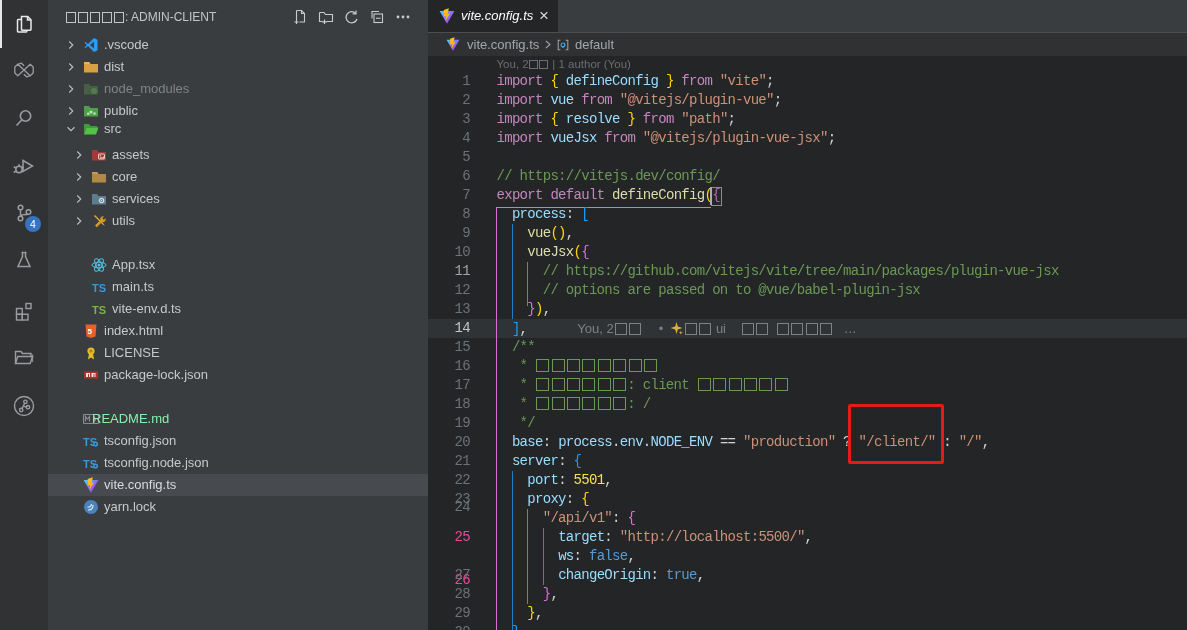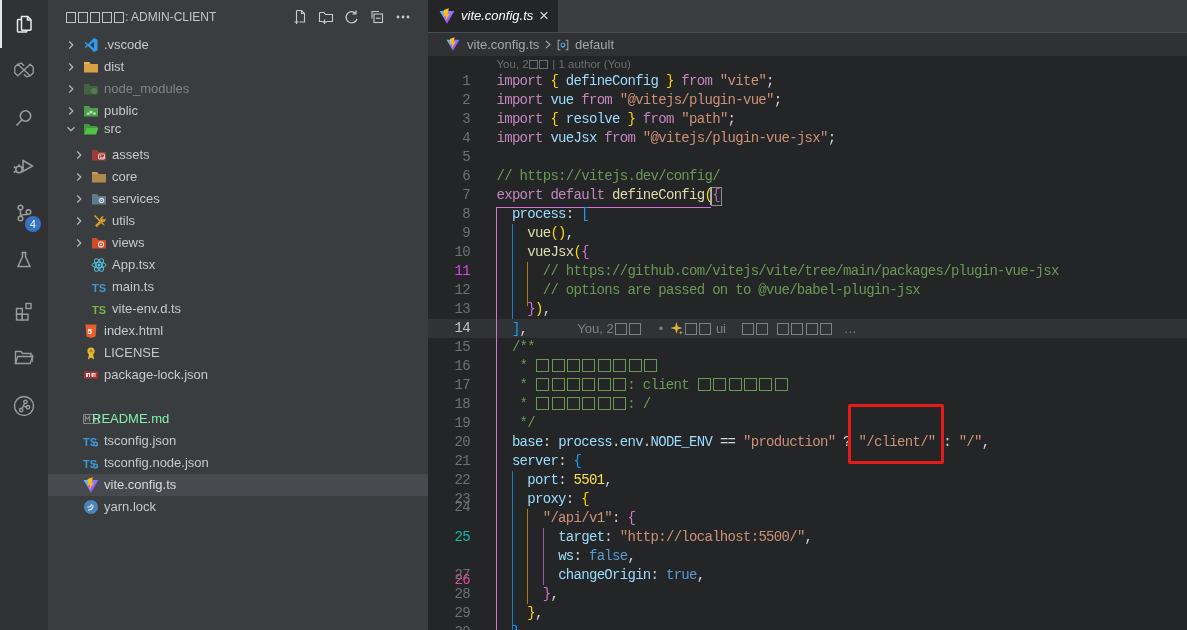--- a/index.html
+++ b/index.html
@@ -217,33 +217,20 @@
       <svg class="abs" style="left:24px;top:4px" width="14" height="14" viewBox="0 0 16 16">
         <path d="M6 4 l4 4 -4 4" stroke="#b9bdc1" stroke-width="1.3" fill="none"></path>
       </svg>
       <span class="abs" style="left:43px;top:3px;">
         <svg width="16" height="16" viewBox="0 0 16 16">
           <path d="M2 4 l2-2 8 8 2 3 -3-2 -8-8 Z" fill="#e0a92f"></path>
           <path d="M13 3.5 a3 3 0 0 0 -3.8 3.8 L4 12.5 l1.8 1.8 L11 9 a3 3 0 0 0 3.7-3.8 l-1.8 1.6 -1.6-1.6 Z" fill="#d79b22"></path>
         </svg>
       </span>
       <span class="nm" style="left:64px;color:#c6c9cb">utils</span>
-    </div>
-<div class="row" style="top:232px;">
-      <svg class="abs" style="left:24px;top:4px" width="14" height="14" viewBox="0 0 16 16">
-        <path d="M6 4 l4 4 -4 4" stroke="#b9bdc1" stroke-width="1.3" fill="none"></path>
-      </svg>
-      <span class="abs" style="left:43px;top:3px;">
-        <svg width="16" height="16" viewBox="0 0 16 16">
-          <path d="M1 3 h5 l1.5 2 H15 v8.5 H1 Z" fill="#cf4a28"></path>
-          <circle cx="10" cy="9.5" r="2.6" fill="none" stroke="#f4d3c8" stroke-width="1.1"></circle>
-          <circle cx="10" cy="9.5" r="1" fill="#f4d3c8"></circle>
-        </svg>
-      </span>
-      <span class="nm" style="left:64px;color:#c6c9cb">views</span>
     </div>
 <div class="row" style="top:254px;">
       <span class="abs" style="left:43px;top:3px;">
         <svg width="16" height="16" viewBox="0 0 16 16">
           <g stroke="#53c1de" stroke-width="1" fill="none">
             <ellipse cx="8" cy="8" rx="7" ry="2.8"></ellipse>
             <ellipse cx="8" cy="8" rx="7" ry="2.8" transform="rotate(60 8 8)"></ellipse>
             <ellipse cx="8" cy="8" rx="7" ry="2.8" transform="rotate(120 8 8)"></ellipse>
           </g>
           <circle cx="8" cy="8" r="1.5" fill="#53c1de"></circle>
@@ -431,21 +418,21 @@
 <div class="ln mono" style="top:167px;color:#6d7277">6</div>
 <div class="cl mono" style="top:167px"><span class="c">// <span class="u">https://vitejs.dev/config/</span></span></div>
 <div class="ln mono" style="top:186px;color:#6d7277">7</div>
 <div class="cl mono" style="top:186px"><span class="k">export</span><span class="k"> default</span><span class="f"> defineConfig</span><span class="b1">(</span><span class="b2">{</span></div>
 <div class="ln mono" style="top:205px;color:#6d7277">8</div>
 <div class="cl mono" style="top:205px">  <span class="v">process</span>: <span class="b3">[</span></div>
 <div class="ln mono" style="top:224px;color:#6d7277">9</div>
 <div class="cl mono" style="top:224px">    <span class="f">vue</span><span class="b1">()</span>,</div>
 <div class="ln mono" style="top:243px;color:#6d7277">10</div>
 <div class="cl mono" style="top:243px">    <span class="f">vueJsx</span><span class="b1">(</span><span class="b2">{</span></div>
-<div class="ln mono" style="top:262px;color:#d946ef">11</div>
+<div class="ln mono" style="top:262px;color:#a3a3a3">11</div>
 <div class="cl mono" style="top:262px"><span class="c">      // <span class="u">https://github.com/vitejs/vite/tree/main/packages/plugin-vue-jsx</span></span></div>
 <div class="ln mono" style="top:281px;color:#6d7277">12</div>
 <div class="cl mono" style="top:281px"><span class="c">      // options are passed on to @vue/babel-plugin-jsx</span></div>
 <div class="ln mono" style="top:300px;color:#6d7277">13</div>
 <div class="cl mono" style="top:300px">    <span class="b2">}</span><span class="b1">)</span>,</div>
 <div class="ln mono" style="top:319px;color:#c2c6c9">14</div>
 <div class="cl mono" style="top:319px">  <span class="b3">]</span>,<span style="font-family:'Liberation Sans',sans-serif;letter-spacing:0;font-size:13px;margin-left:50px"><span style="color:#7d8184">You, 2<i class="cjm" style="width:12px;height:12px"></i><i class="cjm" style="width:12px;height:12px"></i><span style="margin-left:16px">•</span><svg style="display:inline-block;vertical-align:-2px;margin-left:7px" width="13" height="13" viewBox="0 0 13 13">
             <path d="M6.5 0 L7.8 4.5 L12.5 6 L7.8 7.5 L6.5 12 L5.2 7.5 L0.5 6 L5.2 4.5 Z" fill="#d8b239"></path>
             <path d="M10.8 8.6 L11.3 10.2 L12.9 10.7 L11.3 11.2 L10.8 12.8 L10.3 11.2 L8.7 10.7 L10.3 10.2 Z" fill="#d8b239"></path>
           </svg><i class="cjm" style="width:12px;height:12px"></i><i class="cjm" style="width:12px;height:12px"></i> ui <span style="margin-left:11px"></span><i class="cjm" style="width:12px;height:12px"></i><i class="cjm" style="width:12px;height:12px"></i><span style="margin-left:6px"></span><i class="cjm" style="width:12px;height:12px"></i><i class="cjm" style="width:12px;height:12px"></i><i class="cjm" style="width:12px;height:12px"></i><i class="cjm" style="width:12px;height:12px"></i><span style="margin-left:10px">…</span></span></span></div>
@@ -462,21 +449,21 @@
 <div class="ln mono" style="top:433px;color:#6d7277">20</div>
 <div class="cl mono" style="top:433px">  <span class="v">base</span>: <span class="v">process</span>.<span class="v">env</span>.<span class="v">NODE_ENV</span> <span class="p">==</span><span class="s"> "production"</span> ? <span class="s">"/client/"</span> : <span class="s">"/"</span>,</div>
 <div class="ln mono" style="top:452px;color:#6d7277">21</div>
 <div class="cl mono" style="top:452px">  <span class="v">server</span>: <span class="b3">{</span></div>
 <div class="ln mono" style="top:471px;color:#6d7277">22</div>
 <div class="cl mono" style="top:471px">    <span class="v">port</span>: <span class="n">5501</span>,</div>
 <div class="ln mono" style="top:490px;color:#6d7277">23</div>
 <div class="cl mono" style="top:490px">    <span class="v">proxy</span>: <span class="b1">{</span></div>
 <div class="ln mono" style="top:498px;color:#6d7277">24</div>
 <div class="cl mono" style="top:509px">      <span class="s">"/api/v1"</span>: <span class="b2">{</span></div>
-<div class="ln mono" style="top:528px;color:#14b8a6">25</div>
+<div class="ln mono" style="top:528px;color:#ec4899">25</div>
 <div class="cl mono" style="top:528px">        <span class="v">target</span>: <span class="s">"<span class="u">http://localhost:5500/</span>"</span>,</div>
 <div class="ln mono" style="top:571px;color:#ec4899">26</div>
 <div class="cl mono" style="top:547px">        <span class="v">ws</span>: <span class="bl">false</span>,</div>
 <div class="ln mono" style="top:566px;color:#6d7277">27</div>
 <div class="cl mono" style="top:566px">        <span class="v">changeOrigin</span>: <span class="bl">true</span>,</div>
 <div class="ln mono" style="top:585px;color:#6d7277">28</div>
 <div class="cl mono" style="top:585px">      <span class="b2">}</span>,</div>
 <div class="ln mono" style="top:604px;color:#6d7277">29</div>
 <div class="cl mono" style="top:604px">    <span class="b1">}</span>,</div>
 <div class="ln mono" style="top:623px;color:#6d7277">30</div>

